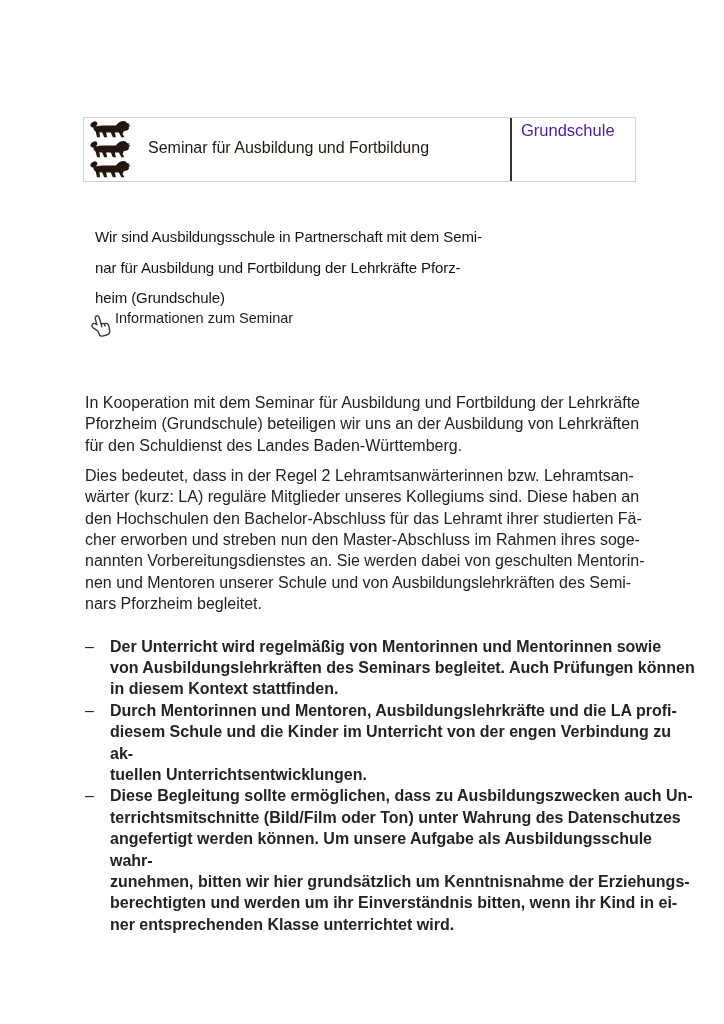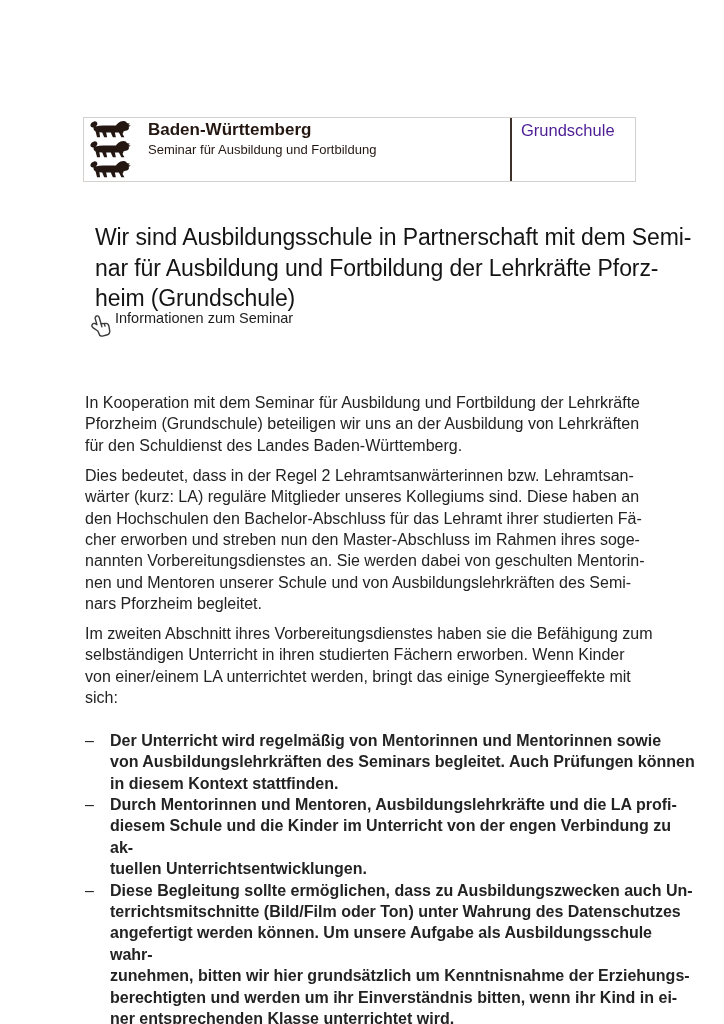--- a/index.html
+++ b/index.html
@@ -24,28 +24,28 @@
     position:absolute;left:3px;top:1px;bottom:1px;width:54px;
     display:flex;flex-direction:column;justify-content:space-between;padding:1px 0;
     color:var(--logo-ink);
   }
   .lion{height:19px;display:flex;align-items:center;}
   .lion svg{display:block;width:50px;height:19px;}
   .logo-text{
     position:absolute;left:64px;top:2px;color:var(--logo-ink);line-height:20px;white-space:nowrap;
   }
   .logo-title{font-size:17px;font-weight:bold;}
-  .logo-sub{font-size:13px;}
+  .logo-sub{font-size:16px;margin-top:18px;}
   .logo-sep{position:absolute;left:426px;top:0;bottom:0;width:2px;background:var(--divider);}
   .logo-right{position:absolute;left:437px;top:3px;font-size:16.5px;color:#4c1d95;white-space:nowrap;}
 
   
   .doc-heading{
     position:absolute;left:95px;top:222px;width:605px;
-    font-size:23px;line-height:30.5px;color:var(--heading-ink);
+    font-size:15px;line-height:30.5px;color:var(--heading-ink);
     white-space:pre-line;letter-spacing:-0.1px;
   }
   .hand-icon{
     position:absolute;left:88px;top:313px;width:24px;height:28px;
     transform:rotate(-16deg);
   }
   .seminar-link{
     position:absolute;left:115px;top:310px;font-size:14.5px;color:#1c1c1c;
     text-decoration:none;cursor:pointer;white-space:nowrap;
   }
@@ -78,21 +78,20 @@
             <path fill="currentColor" d="M4 2.2C6.2.8 8.6 1.6 9 3.8 9.3 5.4 8.4 6.8 6.9 7.4 10 6.6 13.5 6.2 17 6.3L30.5 6.5C32 4.6 33.6 2.8 36 1.8 38.2.9 40.6.9 42.4 2L43.2 3.6 46.8 4.4 44.9 5.7 47.8 6.8 45.3 7.9C46.3 9.8 45.2 11.8 43.1 12.3L39.6 13 38.2 16.2 40.4 20 36.9 20 34 14.6 29.3 14.6 30.5 20 27 20 24.6 14.6 19.2 14.6 20.4 20 16.9 20 14.7 14.5 11.4 14.3 12.2 20 8.7 20 7 13.2C5.2 12.2 4.2 10.4 4.7 8.6 2.8 9.2 1.2 8.1 1 6.2.8 4.5 2.2 3 4 2.2Z"></path>
           </svg>
       </span>
       <span class="lion">
         <svg viewBox="0 0 52 22" preserveAspectRatio="xMidYMid meet">
             <path fill="currentColor" d="M4 2.2C6.2.8 8.6 1.6 9 3.8 9.3 5.4 8.4 6.8 6.9 7.4 10 6.6 13.5 6.2 17 6.3L30.5 6.5C32 4.6 33.6 2.8 36 1.8 38.2.9 40.6.9 42.4 2L43.2 3.6 46.8 4.4 44.9 5.7 47.8 6.8 45.3 7.9C46.3 9.8 45.2 11.8 43.1 12.3L39.6 13 38.2 16.2 40.4 20 36.9 20 34 14.6 29.3 14.6 30.5 20 27 20 24.6 14.6 19.2 14.6 20.4 20 16.9 20 14.7 14.5 11.4 14.3 12.2 20 8.7 20 7 13.2C5.2 12.2 4.2 10.4 4.7 8.6 2.8 9.2 1.2 8.1 1 6.2.8 4.5 2.2 3 4 2.2Z"></path>
           </svg>
       </span>
     </div>
     <div class="logo-text">
-      <div class="logo-title">Baden-Württemberg</div>
       <div class="logo-sub">Seminar für Ausbildung und Fortbildung</div>
     </div>
     <div class="logo-sep"></div>
     <div class="logo-right">Grundschule</div>
   </div>
 
   <div class="doc-heading">Wir sind Ausbildungsschule in Partnerschaft mit dem Semi-
 nar für Ausbildung und Fortbildung der Lehrkräfte Pforz-
 heim (Grundschule)</div>
 
@@ -110,24 +109,20 @@
     <p>In Kooperation mit dem Seminar für Ausbildung und Fortbildung der Lehrkräfte
 Pforzheim (Grundschule) beteiligen wir uns an der Ausbildung von Lehrkräften
 für den Schuldienst des Landes Baden-Württemberg.</p>
     <p>Dies bedeutet, dass in der Regel 2 Lehramtsanwärterinnen bzw. Lehramtsan-
 wärter (kurz: LA) reguläre Mitglieder unseres Kollegiums sind. Diese haben an
 den Hochschulen den Bachelor-Abschluss für das Lehramt ihrer studierten Fä-
 cher erworben und streben nun den Master-Abschluss im Rahmen ihres soge-
 nannten Vorbereitungsdienstes an. Sie werden dabei von geschulten Mentorin-
 nen und Mentoren unserer Schule und von Ausbildungslehrkräften des Semi-
 nars Pforzheim begleitet.</p>
-    <p>Im zweiten Abschnitt ihres Vorbereitungsdienstes haben sie die Befähigung zum
-selbständigen Unterricht in ihren studierten Fächern erworben. Wenn Kinder
-von einer/einem LA unterrichtet werden, bringt das einige Synergieeffekte mit
-sich:</p>
 
     <div class="bullets">
       <div class="bullet">
         <span class="marker">–</span>
         <span class="text">Der Unterricht wird regelmäßig von Mentorinnen und Mentorinnen sowie
 von Ausbildungslehrkräften des Seminars begleitet. Auch Prüfungen können
 in diesem Kontext stattfinden.</span>
       </div>
       <div class="bullet">
         <span class="marker">–</span>

